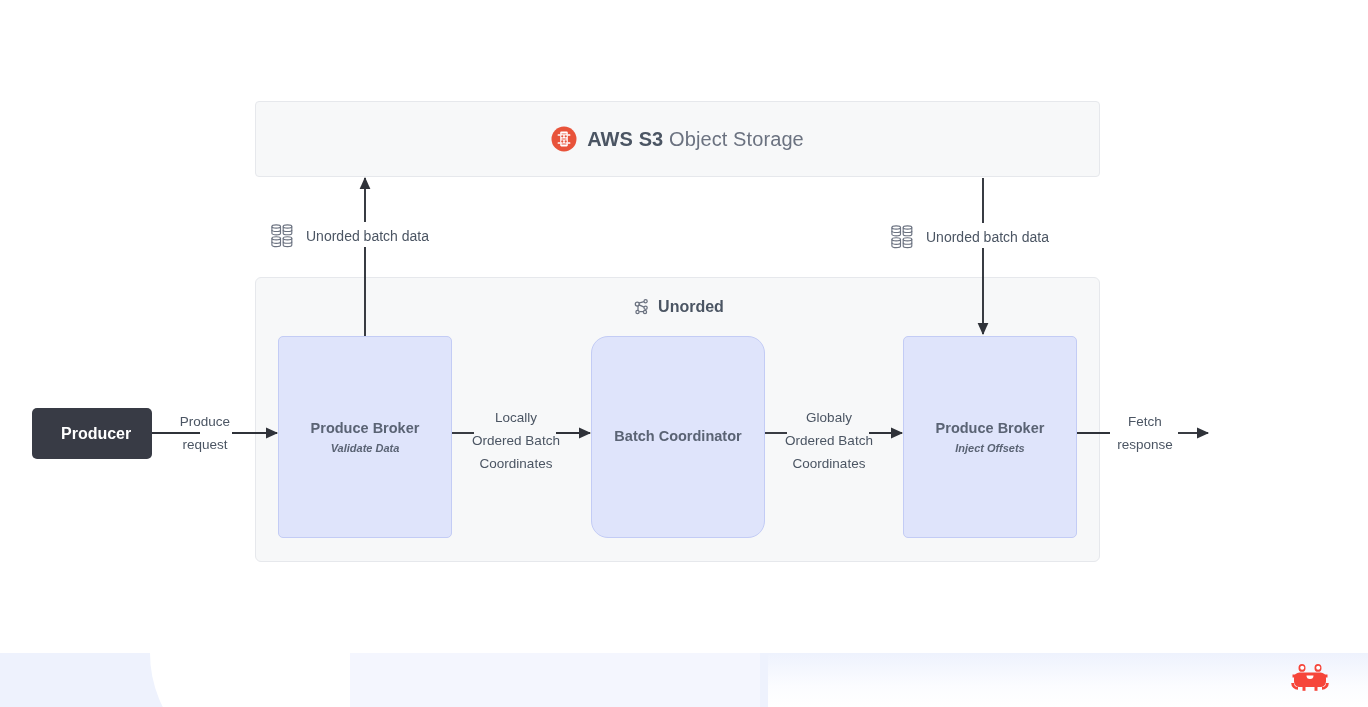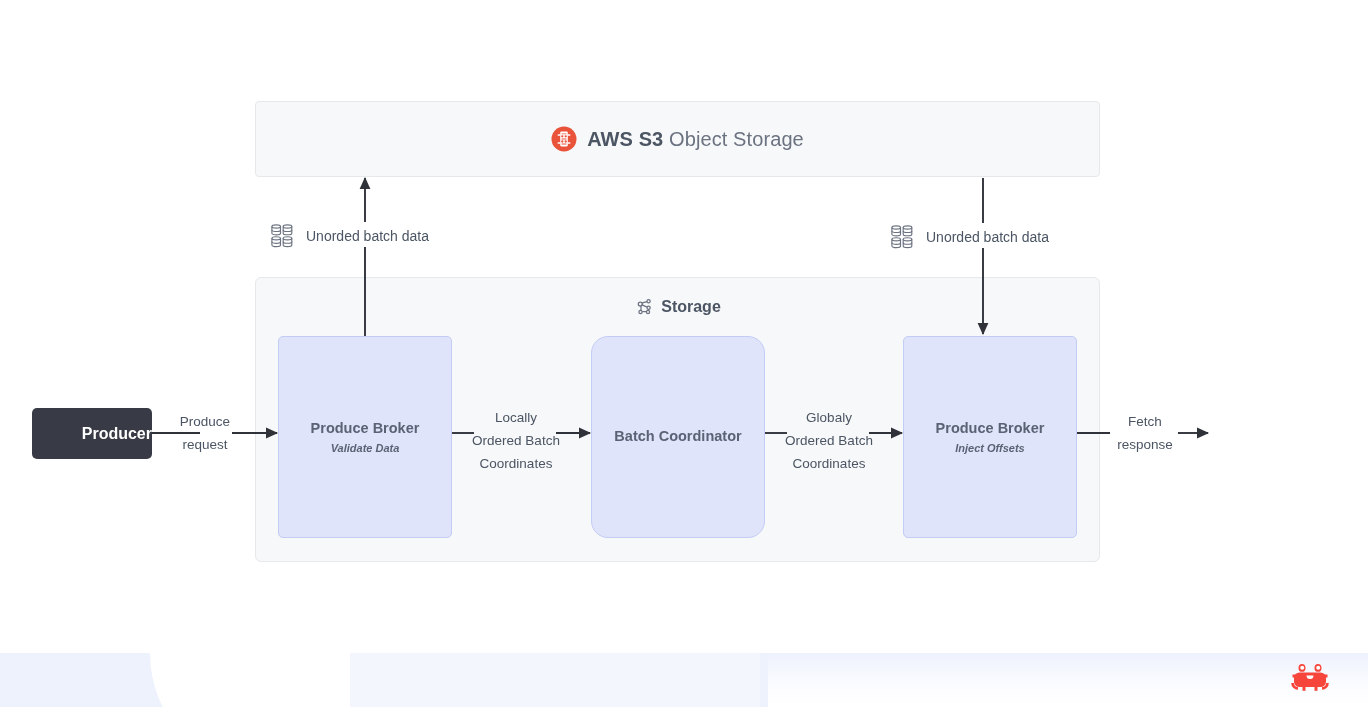--- a/index.html
+++ b/index.html
@@ -130,21 +130,21 @@
 
   
   .endpoint {
     position: absolute;
     top: 408px;
     height: 51px;
     background: #383b45;
     border-radius: 5px;
     display: flex;
     align-items: center;
-    justify-content: flex-end;
+    justify-content: flex-start;
     padding-left: 29px;
   }
   .endpoint span {
     color: #ffffff;
     font-size: 16px;
     font-weight: 700;
   }
   .endpoint-producer { left: 32px; width: 120px; }
   .endpoint-consumer { left: 1209px; width: 115px; }
 
@@ -232,21 +232,21 @@
           </g>
           <g fill="none" stroke="#6b7280" stroke-width="1.25">
             <circle cx="4.3" cy="5.1" r="2.0"></circle>
             <circle cx="12.6" cy="2.3" r="1.6"></circle>
             <circle cx="12.6" cy="8.7" r="1.6"></circle>
             <circle cx="4.5" cy="13.0" r="1.6"></circle>
             <circle cx="12.0" cy="13.0" r="1.6"></circle>
           </g>
         </svg>
       </span>
-      <span class="cluster-title">Storage</span>
+      <span class="cluster-title">Unorded</span>
     </div>
   </div>
 
   <div class="node node-a">
     <div class="node-title">Produce Broker</div>
     <div class="node-sub">Validate Data</div>
   </div>
 
   <div class="node node-b">
     <div class="node-title">Batch Coordinator</div>

